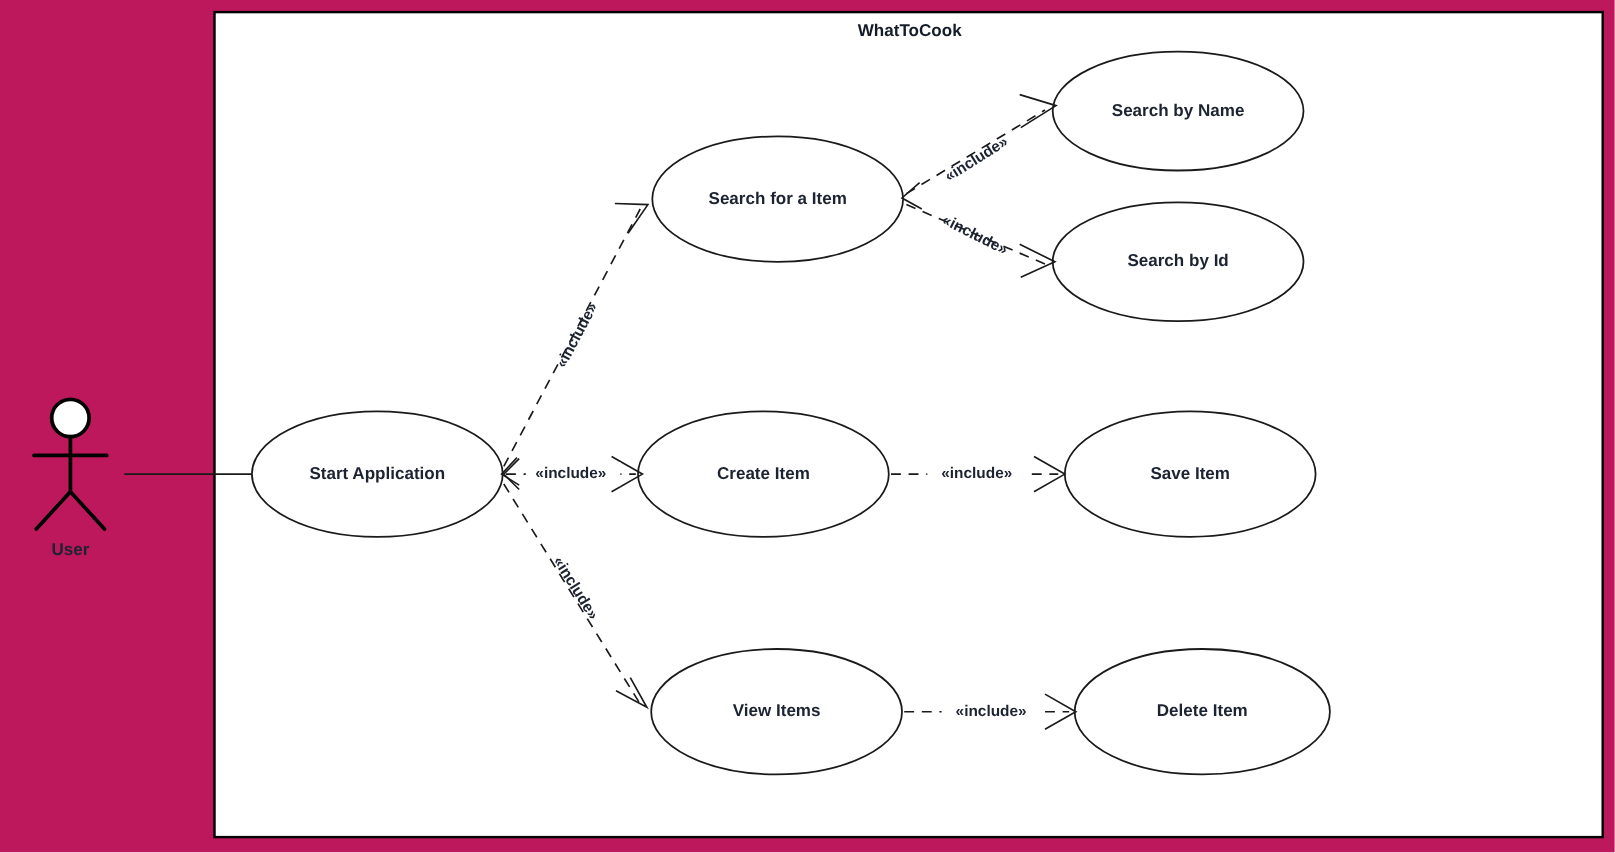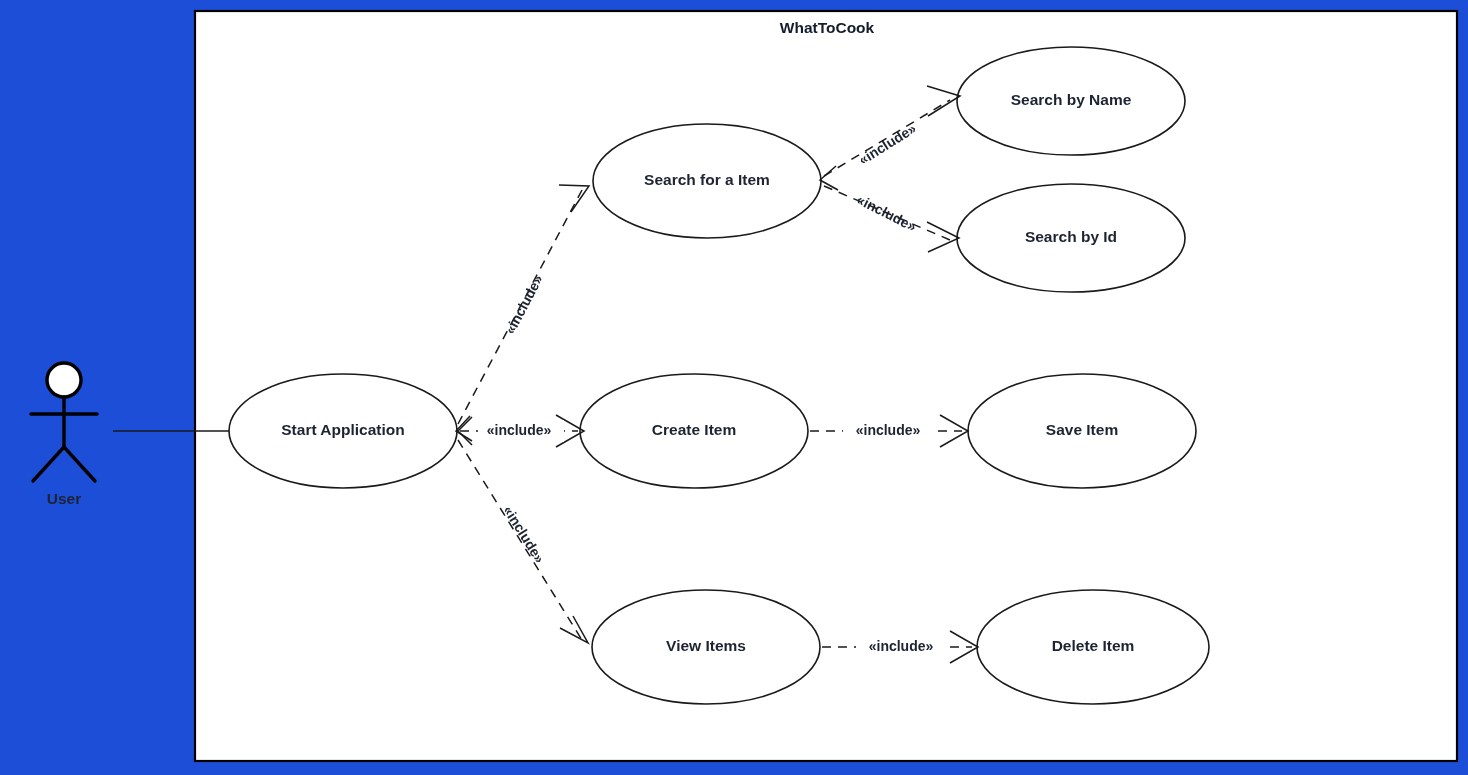--- a/index.html
+++ b/index.html
@@ -7,21 +7,21 @@
     padding: 0;
     background: #ffffff;
   }
   body {
     font-family: "Liberation Sans", sans-serif;
   }
   #canvas {
     position: relative;
     width: 1468px;
     height: 775px;
-    background: #1d4ed8;
+    background: #be185d;
     overflow: hidden;
   }
   svg#diagram {
     position: absolute;
     top: 0;
     left: 0;
     width: 1468px;
     height: 775px;
   }
   .ellipse-shape {

